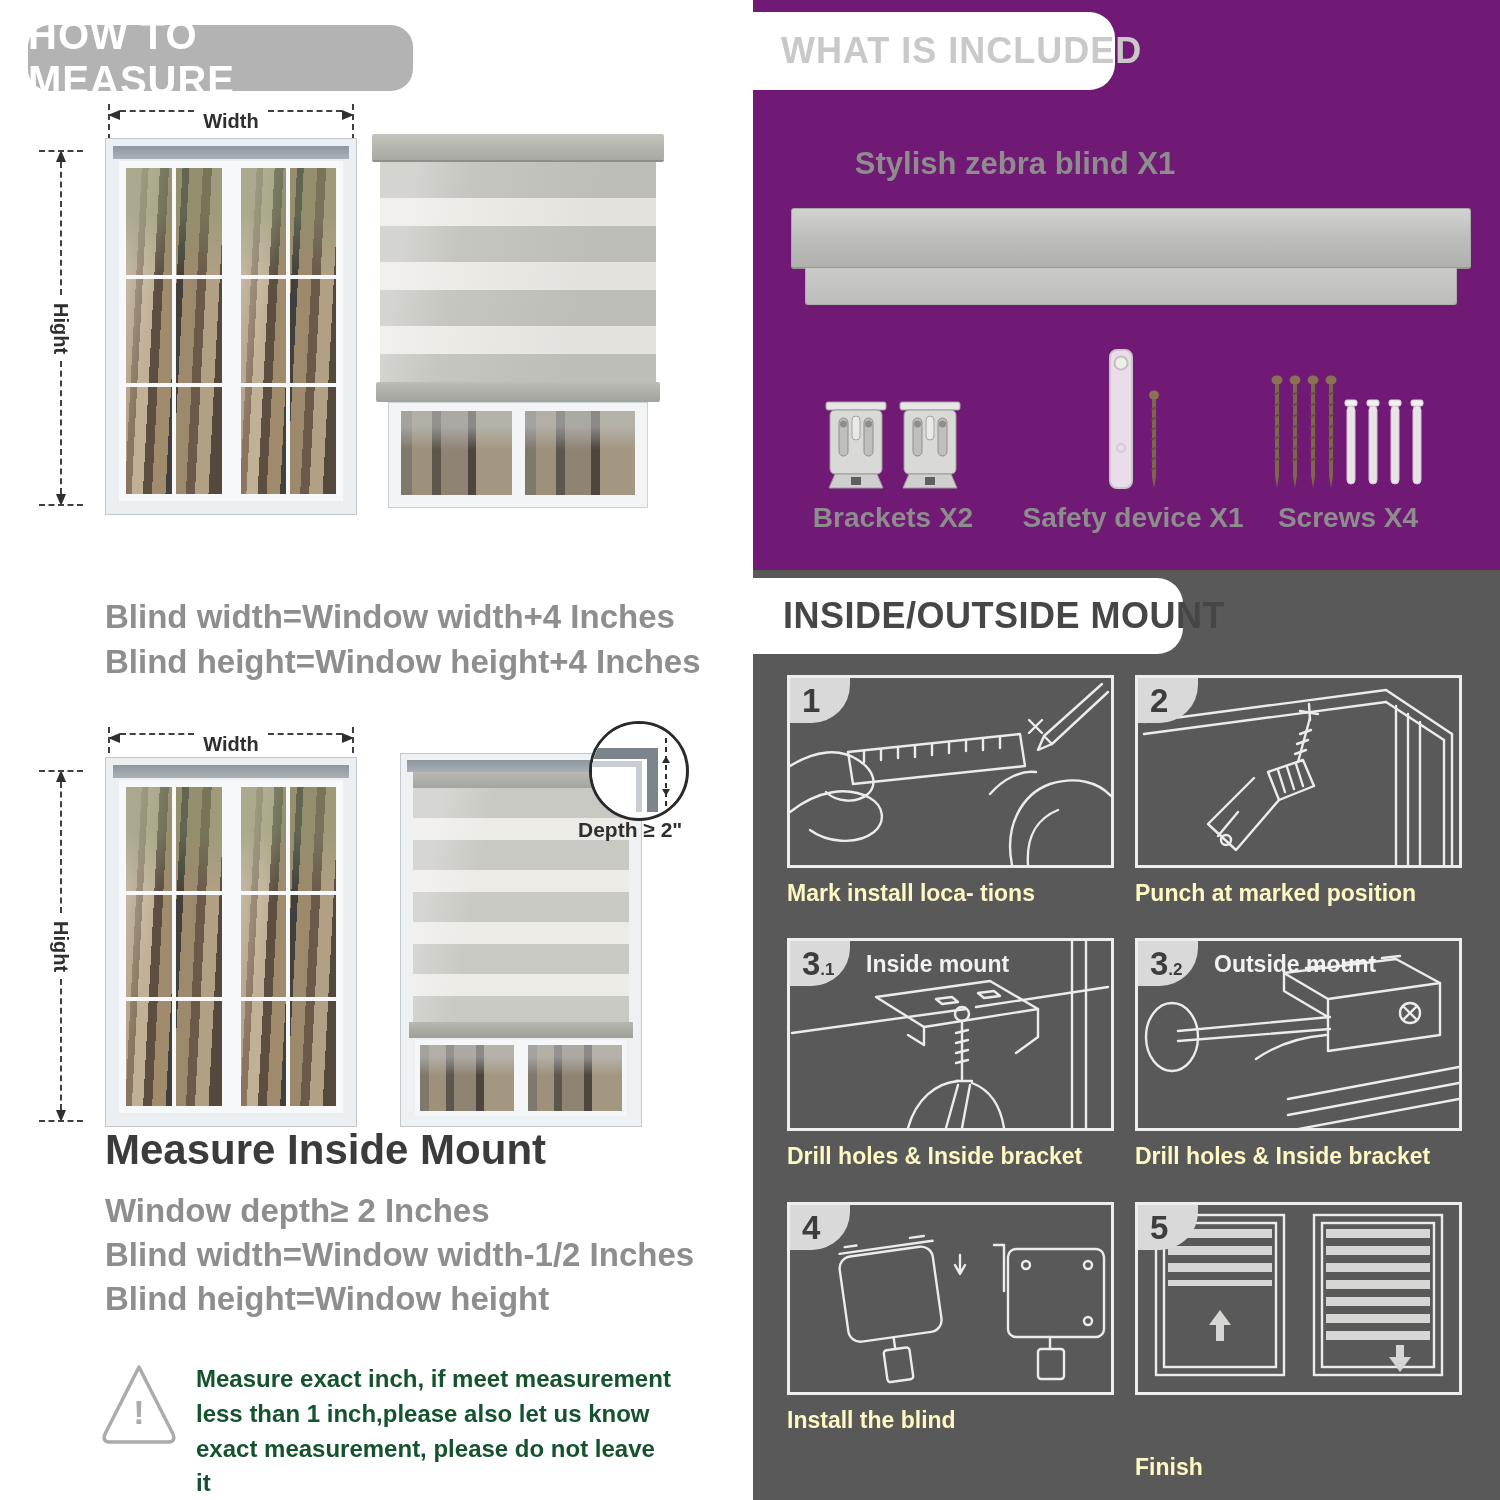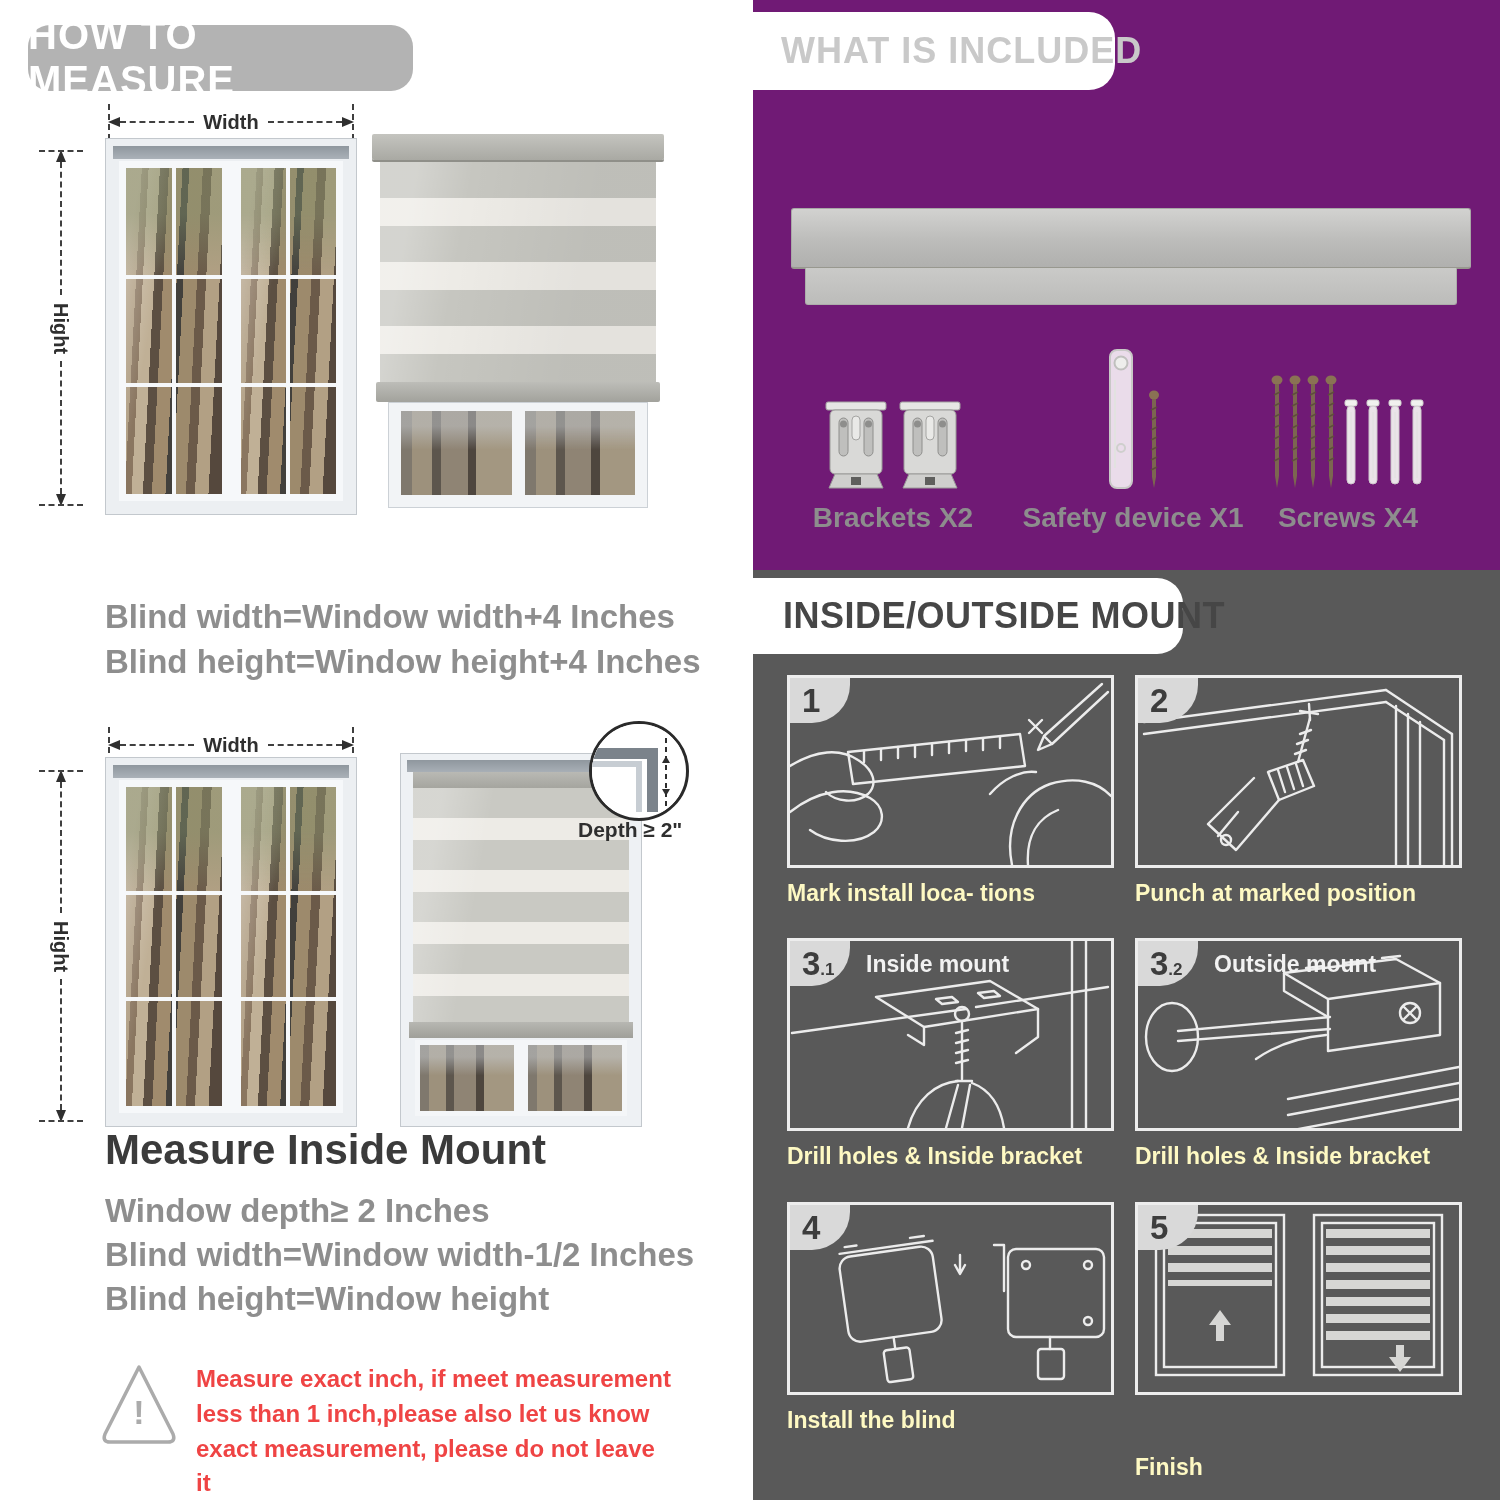--- a/index.html
+++ b/index.html
@@ -6,21 +6,21 @@
   .canvas{position:relative;width:1500px;height:1500px;background:#ffffff;overflow:hidden;
           font-family:"Liberation Sans", sans-serif;}
   .abs{position:absolute;}
 
   
   .lheader{left:28px;top:25px;width:385px;height:66px;background:#b3b3b3;border-radius:22px;
            color:#ffffff;font-size:40px;font-weight:bold;letter-spacing:1px;
            display:flex;align-items:center;justify-content:center;}
 
   
-  .mh{display:flex;align-items:center;height:24px;}
+  .mh{display:flex;align-items:flex-start;height:24px;}
   .mh .dash{flex:1;border-top:2px dashed #3f3f3f;height:0;}
   .ah{width:0;height:0;}
   .ah-l{border-top:5px solid transparent;border-bottom:5px solid transparent;border-right:12px solid #2f2f2f;}
   .ah-r{border-top:5px solid transparent;border-bottom:5px solid transparent;border-left:12px solid #2f2f2f;}
   .mlabel{padding:0 9px;font-weight:bold;font-size:20px;color:#2f2f2f;white-space:nowrap;}
   .tick-v{position:absolute;top:-6px;height:36px;border-left:2px dashed #3f3f3f;width:0;}
   .tick-v.l{left:0;} .tick-v.r{right:0;}
 
   .mv{width:22px;display:flex;flex-direction:column;align-items:center;}
   .av-t{width:0;height:0;border-left:5px solid transparent;border-right:5px solid transparent;border-bottom:12px solid #2f2f2f;}
@@ -73,21 +73,21 @@
               repeating-linear-gradient(to bottom,#c9c9c3 0 30px,#edebe6 30px 52px);}
   .bw-rail{position:absolute;left:8px;right:8px;top:268px;height:16px;background:linear-gradient(#b7b7b2,#9f9f99);}
   .bw-glassrow{position:absolute;left:14px;right:14px;top:286px;bottom:10px;display:flex;gap:4px;background:#f4f6f8;}
   .bw-sash{flex:1;padding:5px;}
 
   .depth-circle{width:94px;height:94px;border-radius:50%;border:3px solid #2a2a2a;background:#fff;overflow:hidden;}
   .depth-label{font-size:21px;font-weight:bold;color:#2f2f2f;white-space:nowrap;}
 
   .sec-title{font-size:42px;font-weight:bold;color:#3b3b3b;white-space:nowrap;}
   .formula{font-size:33px;font-weight:bold;color:#8e8e8e;white-space:nowrap;}
-  .warn-text{width:480px;font-size:24px;font-weight:bold;color:#ef4444;line-height:1.45;}
+  .warn-text{width:480px;font-size:24px;font-weight:bold;color:#14532d;line-height:1.45;}
   .warn-mark{position:absolute;left:0;top:0;width:82px;height:86px;display:flex;align-items:center;justify-content:center;
              padding-top:18px;box-sizing:border-box;color:#ababab;font-weight:bold;font-size:34px;}
 
   
   .right-top{left:753px;top:0;width:747px;height:570px;background:#701a75;}
   .rheader{left:0;top:12px;width:362px;height:78px;background:#ffffff;border-radius:0 26px 26px 0;
            display:flex;align-items:center;padding-left:28px;box-sizing:border-box;
            color:#c9c9c9;font-size:36px;font-weight:bold;letter-spacing:1px;white-space:nowrap;}
   .blind-label{left:82px;top:146px;width:360px;text-align:center;font-size:31px;font-weight:bold;color:#8d8d8d;}
   .headrail-main{left:38px;top:208px;width:678px;height:58px;border-radius:3px;
@@ -256,20 +256,21 @@
     </svg>
     <div class="warn-mark">!</div>
   </div>
   <div class="abs warn-text" style="left:196px;top:1362px;">Measure exact inch, if meet measurement less than 1 inch,please also let us know exact measurement, please do not leave it</div>
 
   <div class="abs right-top">
     <div class="abs rheader">
       <span>WHAT IS INCLUDED</span>
     </div>
 
+    <div class="abs blind-label">Stylish zebra blind X1</div>
 
     <div class="abs headrail-main"></div>
     <div class="abs headrail-strip"></div>
 
     <div class="abs item" style="left:40px;top:345px;width:200px;">
       <div class="art">
         <svg viewBox="0 0 62 90" width="62" height="90">
           <rect x="1" y="2" width="60" height="8" rx="2" fill="#e6e6e4" stroke="#a2a2a0"></rect>
           <rect x="5" y="10" width="52" height="64" rx="5" fill="#d9d9d7" stroke="#9b9b99"></rect>
           <rect x="14" y="18" width="9" height="38" rx="4.5" fill="#bfbfbd" stroke="#8e8e8c"></rect>

